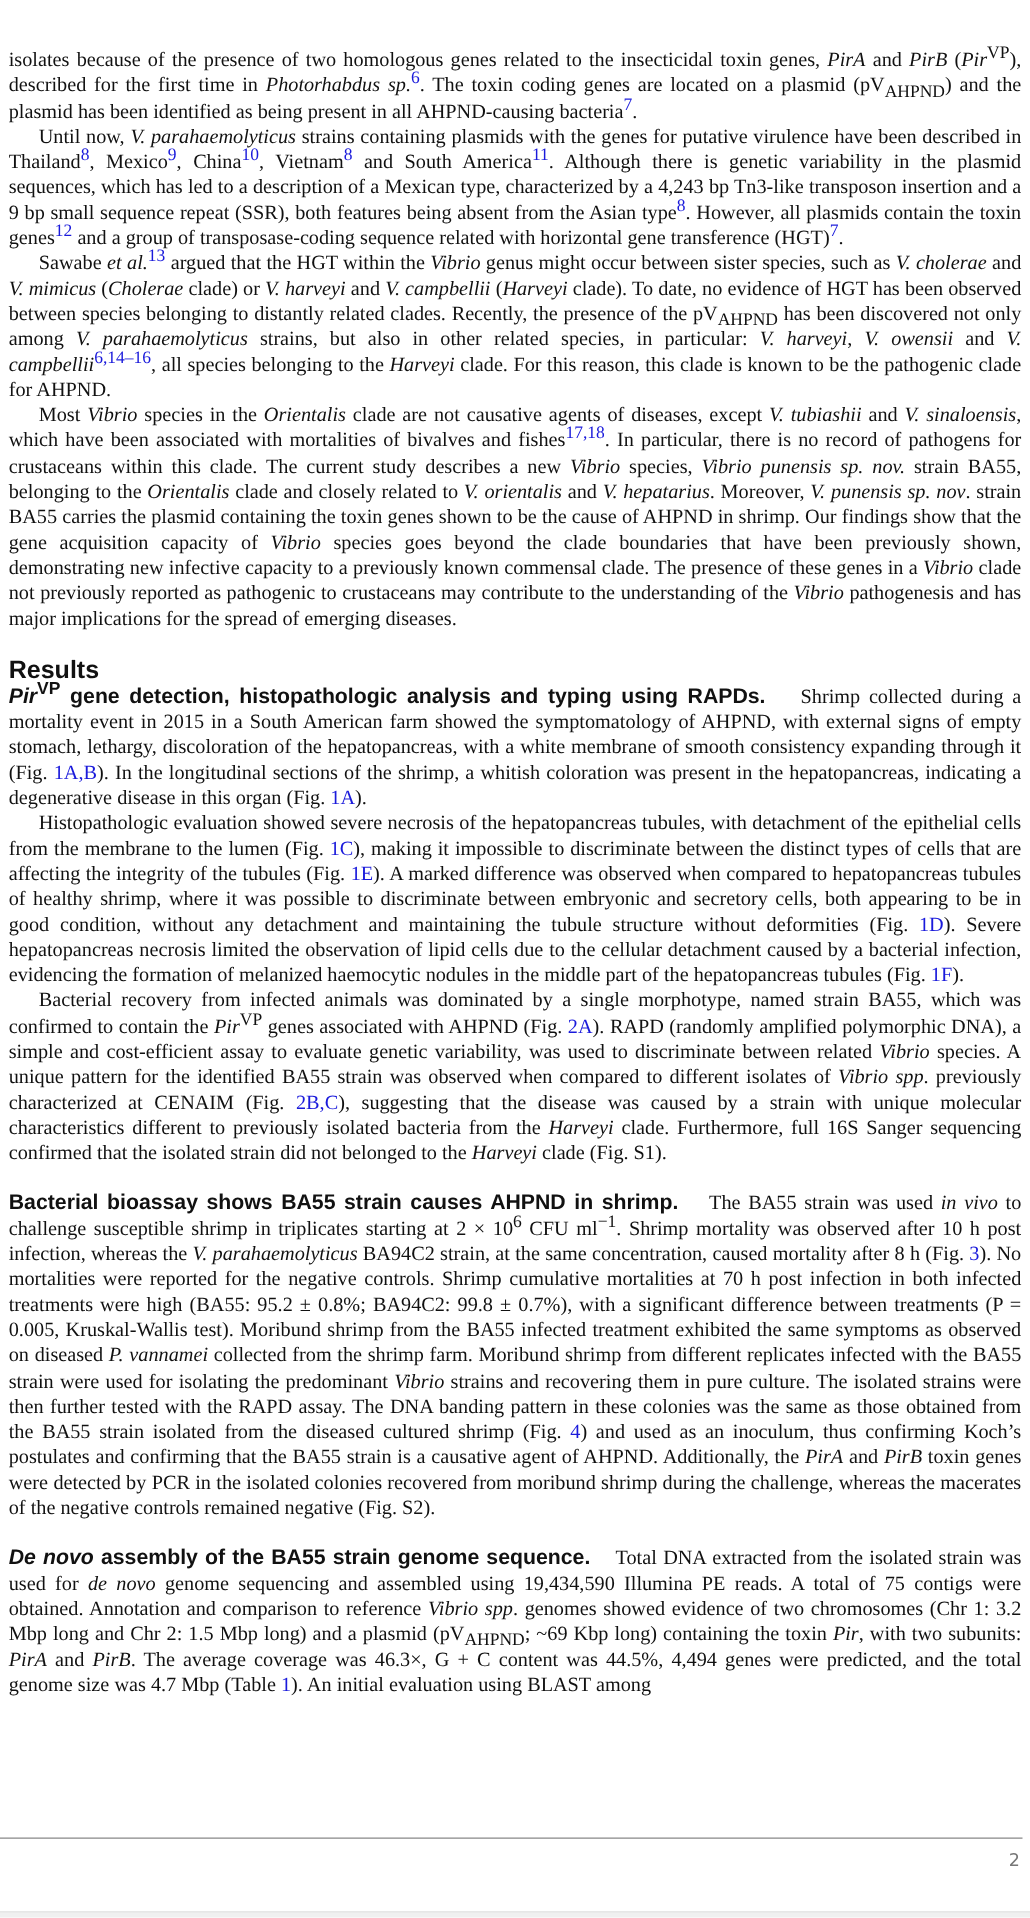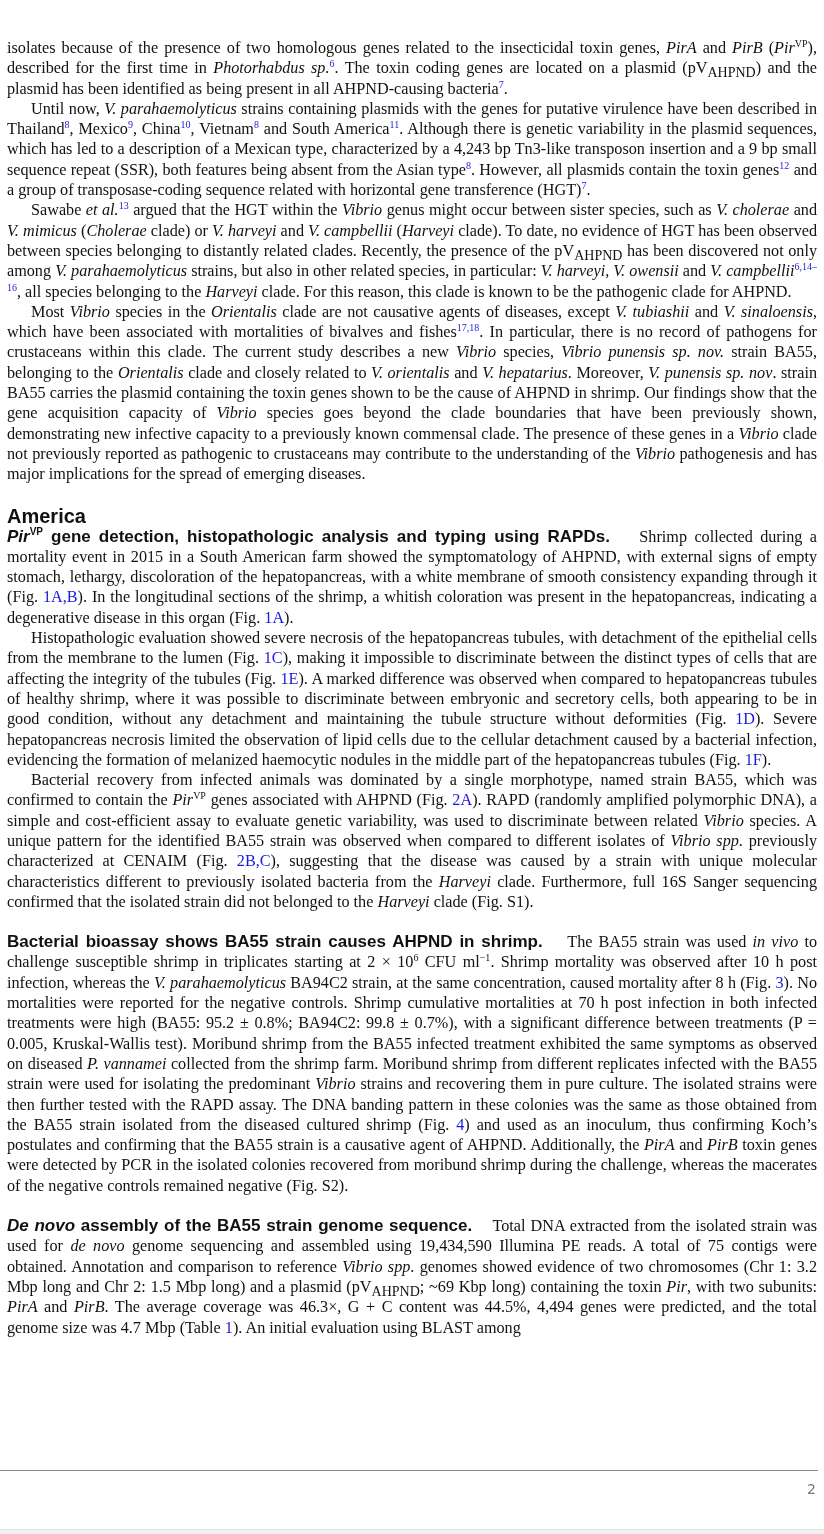--- a/index.html
+++ b/index.html
@@ -2,21 +2,21 @@
 <html><head>
 <meta charset="utf-8">
 <style>
   html, body { margin:0; padding:0; background:#ffffff; }
   body { width:824px; height:1534px; position:relative; overflow:hidden; }
   .page { position:absolute; left:7px; top:38px; width:810px;
           font-family:"Liberation Serif", serif; font-size:16.2px; line-height:20.3px; color:#111; }
   .page p { margin:0; text-align:justify; hyphens:auto; }
   .page p.ind { text-indent:24px; }
   .page i { font-style:italic; }
-  sup { font-size:10px; line-height:0; vertical-align:super; }
+  sup { font-size:14px; line-height:0; vertical-align:super; }
   sub { font-size:14px; line-height:0; vertical-align:sub; }
   .ref { color:#1a1adb; }
   .h-section { font-family:"Liberation Sans", "DejaVu Sans", sans-serif; font-weight:bold; font-size:20px;
                margin:20px 0 0 0; line-height:22px; }
   .h-sub { font-family:"Liberation Sans", "DejaVu Sans", sans-serif; font-weight:bold; font-size:17px; }
   .gap { height:20px; }
   .rule { position:absolute; left:0; top:1470px; width:818px; height:1px; background:#888; }
   .pagenum { position:absolute; right:8px; top:1481px; font-family:"DejaVu Sans", sans-serif;
              font-size:14px; color:#777; }
   .bottom-bar { position:absolute; left:0; top:1529px; width:824px; height:5px; background:#f0f0f0; border-top:1px solid #e4e4e4;}
@@ -27,21 +27,21 @@
 <div class="page">
 
   <p><span>isolates because of the presence of two homologous genes related to the insecticidal toxin genes, </span><i>PirA</i><span> and </span><i>PirB</i><span> (</span><i>Pir</i><sup>VP</sup><span>), described for the first time in </span><i>Photorhabdus sp.</i><sup class="ref">6</sup><span>. The toxin coding genes are located on a plasmid (pV</span><sub>AHPND</sub><span>) and the plasmid has been identified as being present in all AHPND-causing bacteria</span><sup class="ref">7</sup><span>.</span></p>
 
   <p class="ind"><span>Until now, </span><i>V. parahaemolyticus</i><span> strains containing plasmids with the genes for putative virulence have been described in Thailand</span><sup class="ref">8</sup><span>, Mexico</span><sup class="ref">9</sup><span>, China</span><sup class="ref">10</sup><span>, Vietnam</span><sup class="ref">8</sup><span> and South America</span><sup class="ref">11</sup><span>. Although there is genetic variability in the plasmid sequences, which has led to a description of a Mexican type, characterized by a 4,243 bp Tn3-like transposon insertion and a 9 bp small sequence repeat (SSR), both features being absent from the Asian type</span><sup class="ref">8</sup><span>. However, all plasmids contain the toxin genes</span><sup class="ref">12</sup><span> and a group of transposase-coding sequence related with horizontal gene transference (HGT)</span><sup class="ref">7</sup><span>.</span></p>
 
   <p class="ind"><span>Sawabe </span><i>et al.</i><sup class="ref">13</sup><span> argued that the HGT within the </span><i>Vibrio</i><span> genus might occur between sister species, such as </span><i>V. cholerae</i><span> and </span><i>V. mimicus</i><span> (</span><i>Cholerae</i><span> clade) or </span><i>V. harveyi</i><span> and </span><i>V. campbellii</i><span> (</span><i>Harveyi</i><span> clade). To date, no evidence of HGT has been observed between species belonging to distantly related clades. Recently, the presence of the pV</span><sub>AHPND</sub><span> has been discovered not only among </span><i>V. parahaemolyticus</i><span> strains, but also in other related species, in particular: </span><i>V. harveyi</i><span>, </span><i>V. owensii</i><span> and </span><i>V. campbellii</i><sup class="ref">6,14–16</sup><span>, all species belonging to the </span><i>Harveyi</i><span> clade. For this reason, this clade is known to be the pathogenic clade for AHPND.</span></p>
 
   <p class="ind"><span>Most </span><i>Vibrio</i><span> species in the </span><i>Orientalis</i><span> clade are not causative agents of diseases, except </span><i>V. tubiashii</i><span> and </span><i>V. sinaloensis</i><span>, which have been associated with mortalities of bivalves and fishes</span><sup class="ref">17,18</sup><span>. In particular, there is no record of pathogens for crustaceans within this clade. The current study describes a new </span><i>Vibrio</i><span> species, </span><i>Vibrio punensis sp. nov.</i><span> strain BA55, belonging to the </span><i>Orientalis</i><span> clade and closely related to </span><i>V. orientalis</i><span> and </span><i>V. hepatarius</i><span>. Moreover, </span><i>V. punensis sp. nov</i><span>. strain BA55 carries the plasmid containing the toxin genes shown to be the cause of AHPND in shrimp. Our findings show that the gene acquisition capacity of </span><i>Vibrio</i><span> species goes beyond the clade boundaries that have been previously shown, demonstrating new infective capacity to a previously known commensal clade. The presence of these genes in a </span><i>Vibrio</i><span> clade not previously reported as pathogenic to crustaceans may contribute to the understanding of the </span><i>Vibrio</i><span> pathogenesis and has major implications for the spread of emerging diseases.</span></p>
 
-  <div class="h-section">America</div>
+  <div class="h-section">Results</div>
 
   <p><span class="h-sub"><i>Pir</i><sup>VP</sup><span> gene detection, histopathologic analysis and typing using RAPDs.</span></span>&nbsp;&nbsp;&nbsp;&nbsp;<span>Shrimp collected during a mortality event in 2015 in a South American farm showed the symptomatology of AHPND, with external signs of empty stomach, lethargy, discoloration of the hepatopancreas, with a white membrane of smooth consistency expanding through it (Fig. </span><span class="ref">1A,B</span><span>). In the longitudinal sections of the shrimp, a whitish coloration was present in the hepatopancreas, indicating a degenerative disease in this organ (Fig. </span><span class="ref">1A</span><span>).</span></p>
 
   <p class="ind"><span>Histopathologic evaluation showed severe necrosis of the hepatopancreas tubules, with detachment of the epithelial cells from the membrane to the lumen (Fig. </span><span class="ref">1C</span><span>), making it impossible to discriminate between the distinct types of cells that are affecting the integrity of the tubules (Fig. </span><span class="ref">1E</span><span>). A marked difference was observed when compared to hepatopancreas tubules of healthy shrimp, where it was possible to discriminate between embryonic and secretory cells, both appearing to be in good condition, without any detachment and maintaining the tubule structure without deformities (Fig. </span><span class="ref">1D</span><span>). Severe hepatopancreas necrosis limited the observation of lipid cells due to the cellular detachment caused by a bacterial infection, evidencing the formation of melanized haemocytic nodules in the middle part of the hepatopancreas tubules (Fig. </span><span class="ref">1F</span><span>).</span></p>
 
   <p class="ind"><span>Bacterial recovery from infected animals was dominated by a single morphotype, named strain BA55, which was confirmed to contain the </span><i>Pir</i><sup>VP</sup><span> genes associated with AHPND (Fig. </span><span class="ref">2A</span><span>). RAPD (randomly amplified polymorphic DNA), a simple and cost-efficient assay to evaluate genetic variability, was used to discriminate between related </span><i>Vibrio</i><span> species. A unique pattern for the identified BA55 strain was observed when compared to different isolates of </span><i>Vibrio spp</i><span>. previously characterized at CENAIM (Fig. </span><span class="ref">2B,C</span><span>), suggesting that the disease was caused by a strain with unique molecular characteristics different to previously isolated bacteria from the </span><i>Harveyi</i><span> clade. Furthermore, full 16S Sanger sequencing confirmed that the isolated strain did not belonged to the </span><i>Harveyi</i><span> clade (Fig. S1).</span></p>
 
   <div class="gap"></div>
 
   <p><span class="h-sub">Bacterial bioassay shows BA55 strain causes AHPND in shrimp.</span>&nbsp;&nbsp;&nbsp;&nbsp;<span>The BA55 strain was used </span><i>in vivo</i><span> to challenge susceptible shrimp in triplicates starting at 2 × 10</span><sup>6</sup><span> CFU ml</span><sup>−1</sup><span>. Shrimp mortality was observed after 10 h post infection, whereas the </span><i>V. parahaemolyticus</i><span> BA94C2 strain, at the same concentration, caused mortality after 8 h (Fig. </span><span class="ref">3</span><span>). No mortalities were reported for the negative controls. Shrimp cumulative mortalities at 70 h post infection in both infected treatments were high (BA55: 95.2 ± 0.8%; BA94C2: 99.8 ± 0.7%), with a significant difference between treatments (P = 0.005, Kruskal-Wallis test). Moribund shrimp from the BA55 infected treatment exhibited the same symptoms as observed on diseased </span><i>P. vannamei</i><span> collected from the shrimp farm. Moribund shrimp from different replicates infected with the BA55 strain were used for isolating the predominant </span><i>Vibrio</i><span> strains and recovering them in pure culture. The isolated strains were then further tested with the RAPD assay. The DNA banding pattern in these colonies was the same as those obtained from the BA55 strain isolated from the diseased cultured shrimp (Fig. </span><span class="ref">4</span><span>) and used as an inoculum, thus confirming Koch’s postulates and confirming that the BA55 strain is a causative agent of AHPND. Additionally, the </span><i>PirA</i><span> and </span><i>PirB</i><span> toxin genes were detected by PCR in the isolated colonies recovered from moribund shrimp during the challenge, whereas the macerates of the negative controls remained negative (Fig. S2).</span></p>

